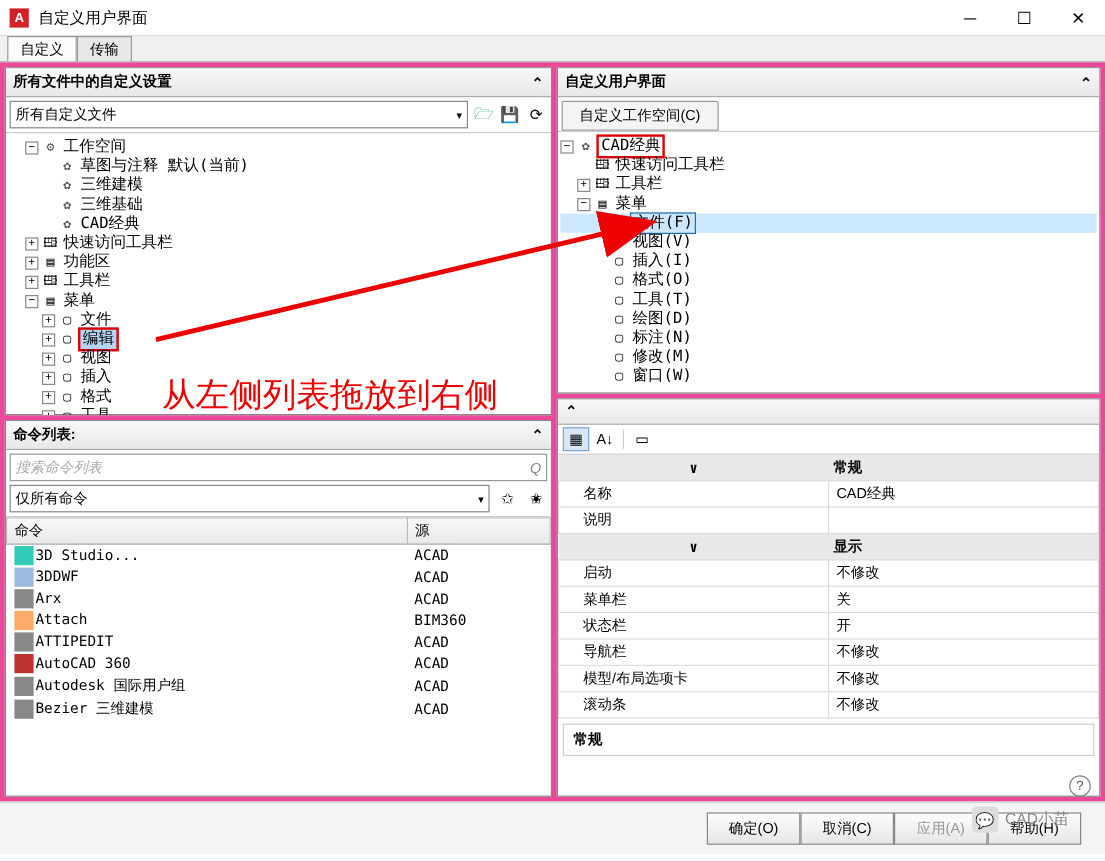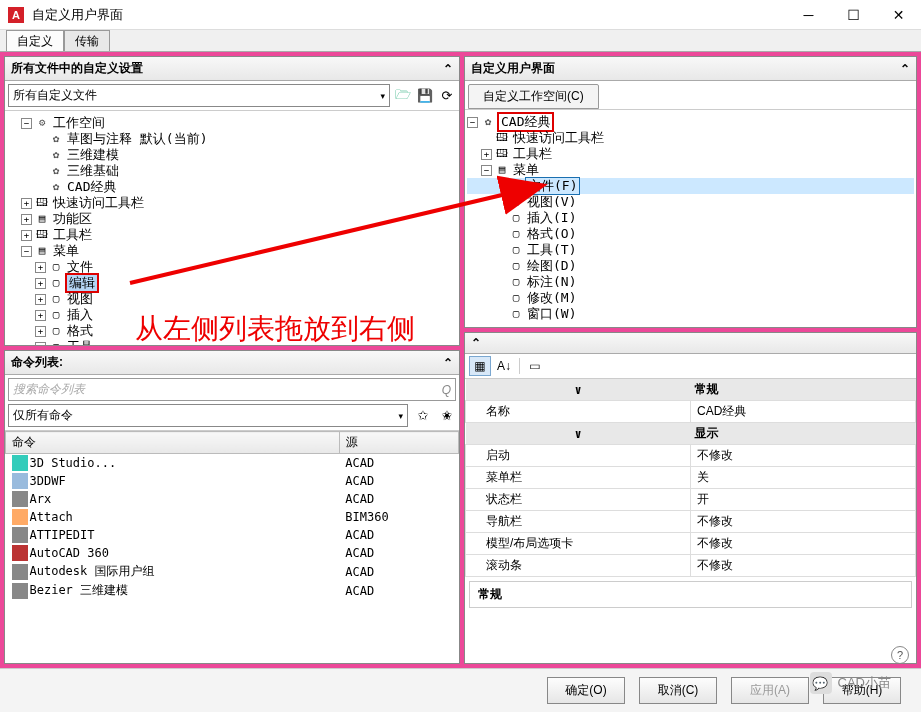--- a/index.html
+++ b/index.html
@@ -44,21 +44,21 @@
 .inner-tab-row { display: flex; padding: 3px 3px 0; }
 .inner-tab { padding: 3px 14px; border: 1px solid #999; background: #f4f4f4; border-radius: 2px 2px 0 0; cursor: pointer; }
 .props-toolbar { display: flex; gap: 2px; padding: 2px 4px; border-bottom: 1px solid #ccc; }
 .props-btn { width: 22px; height: 20px; border: 1px solid transparent; display: flex; align-items: center; justify-content: center; cursor: pointer; font-size: 12px; }
 .props-btn.active { border: 1px solid #7aa7d0; background: #d8e8f8; }
 .props-grid { width: 100%; border-collapse: collapse; font-size: 12px; }
 .props-cat td { background: #e8e8e8; font-weight: bold; padding: 2px 4px; }
 .props-cat .exp { width: 14px; text-align: center; font-family: monospace; }
 .props-row td { border: 1px solid #ddd; padding: 2px 6px; }
 .props-row td:first-child { padding-left: 20px; width: 50%; }
-.footer { height: 44px; display: flex; align-items: center; justify-content: flex-end; gap: 14px; padding: 0 20px; background: #f4f4f4; border-top: 1px solid #ccc; position: relative; }
+.footer { height: 44px; display: flex; align-items: center; justify-content: flex-end; gap: 0; padding: 0 20px; background: #f4f4f4; border-top: 1px solid #ccc; position: relative; }
 .btn { min-width: 78px; padding: 4px 12px; border: 1px solid #888; background: linear-gradient(#fdfdfd,#e6e6e6); cursor: pointer; text-align: center; }
 .btn.disabled { color: #999; }
 .overlay-text { position: absolute; left: 135px; top: 310px; font-size: 28px; color: #e00; font-family: SimSun; font-weight: normal; z-index: 50; pointer-events: none; }
 .arrow-svg { position: absolute; left: 0; top: 0; pointer-events: none; z-index: 49; }
 .watermark { position: absolute; right: 30px; bottom: 24px; display: flex; align-items: center; gap: 6px; color: #888; font-size: 13px; z-index: 60; }
 .watermark .wx { width: 22px; height: 22px; border-radius: 4px; background: #ddd; display: flex; align-items: center; justify-content: center; }
 .scroll-y { overflow-y: scroll; }
 .help-icon { position: absolute; right: 12px; bottom: 54px; width: 18px; height: 18px; border: 1px solid #888; border-radius: 50%; display: flex; align-items: center; justify-content: center; font-size: 11px; color: #555; }
 </style>
 </head>
@@ -348,20 +348,24 @@
         <table class="props-grid">
           <tbody>
               <tr class="props-cat">
                 <td class="exp">∨</td>
                 <td colspan="2">常规</td>
               </tr>
           <tr class="props-row">
                 <td>名称</td>
                 <td>CAD经典</td>
               </tr>
+          <tr class="props-row">
+                <td>说明</td>
+                <td></td>
+              </tr>
           <tr class="props-cat">
                 <td class="exp">∨</td>
                 <td colspan="2">显示</td>
               </tr>
           <tr class="props-row">
                 <td>启动</td>
                 <td>不修改</td>
               </tr>
           <tr class="props-row">
                 <td>菜单栏</td>

